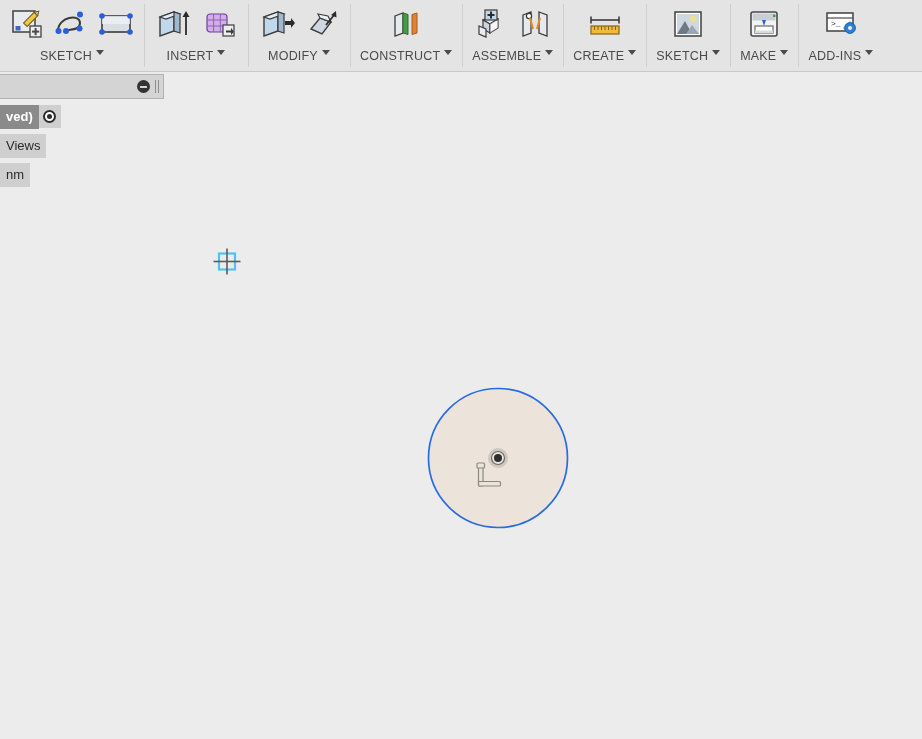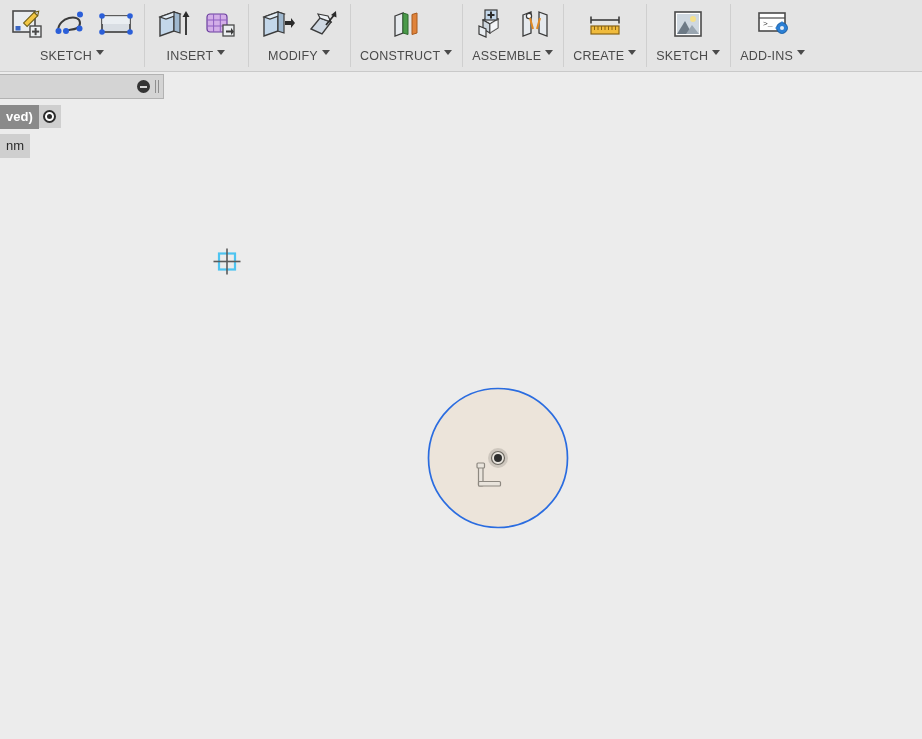--- a/index.html
+++ b/index.html
@@ -272,20 +272,38 @@
             <polygon points="15,27 21,18 28,27" fill="#9aa6b1"></polygon>
           </svg>
         </span>
       </div>
       <div class="tlabel">
         <span>SKETCH</span>
         <i class="caret"></i>
       </div>
     </div>
 
+    <div class="tgroup">
+      <div class="ticons">
+        <span class="ico">
+          <svg width="34" height="34" viewBox="0 0 34 34">
+            <rect x="4" y="5" width="26" height="24" rx="2" fill="#f2f3f4" stroke="#4a4a4a" stroke-width="1.6"></rect>
+            <rect x="5.5" y="6.5" width="23" height="7" fill="#c9ced3"></rect>
+            <rect x="26" y="7.5" width="2.5" height="2.5" fill="#3da23d"></rect>
+            <polygon points="15,13 19,13 17,19" fill="#2b63c9"></polygon>
+            <rect x="8" y="19" width="18" height="7" fill="#ffffff" stroke="#6b6b6b" stroke-width="1.2"></rect>
+            <rect x="8" y="23.5" width="18" height="2.5" fill="#d7dbe0"></rect>
+          </svg>
+        </span>
+      </div>
+      <div class="tlabel">
+        <span>MAKE</span>
+        <i class="caret"></i>
+      </div>
+    </div>
 
     <div class="tgroup">
       <div class="ticons">
         <span class="ico">
           <svg width="34" height="34" viewBox="0 0 34 34">
             <rect x="3" y="6" width="26" height="18" fill="#ffffff" stroke="#4a4a4a" stroke-width="1.6"></rect>
             <line x1="3" y1="11" x2="29" y2="11" stroke="#4a4a4a" stroke-width="1.2"></line>
             <text x="7" y="19" font-family="Liberation Mono, monospace" font-size="8" fill="#3b3b3b">&gt;_</text>
             <g transform="translate(21,16)">
               <circle cx="5" cy="5" r="5.4" fill="#2b7fd4" stroke="#1a5c9e" stroke-width="1"></circle>
@@ -347,20 +365,23 @@
 
     <div class="tree-row selected">
       <span class="tree-chip">ved)</span>
       <span class="eye">
         <span class="eye-dot">
             <b></b>
           </span>
       </span>
     </div>
 
+    <div class="tree-row">
+      <span class="tree-chip">Views</span>
+    </div>
 
     <div class="tree-row">
       <span class="tree-chip">nm</span>
     </div>
 
 
 
   </div>
 
 </div>

